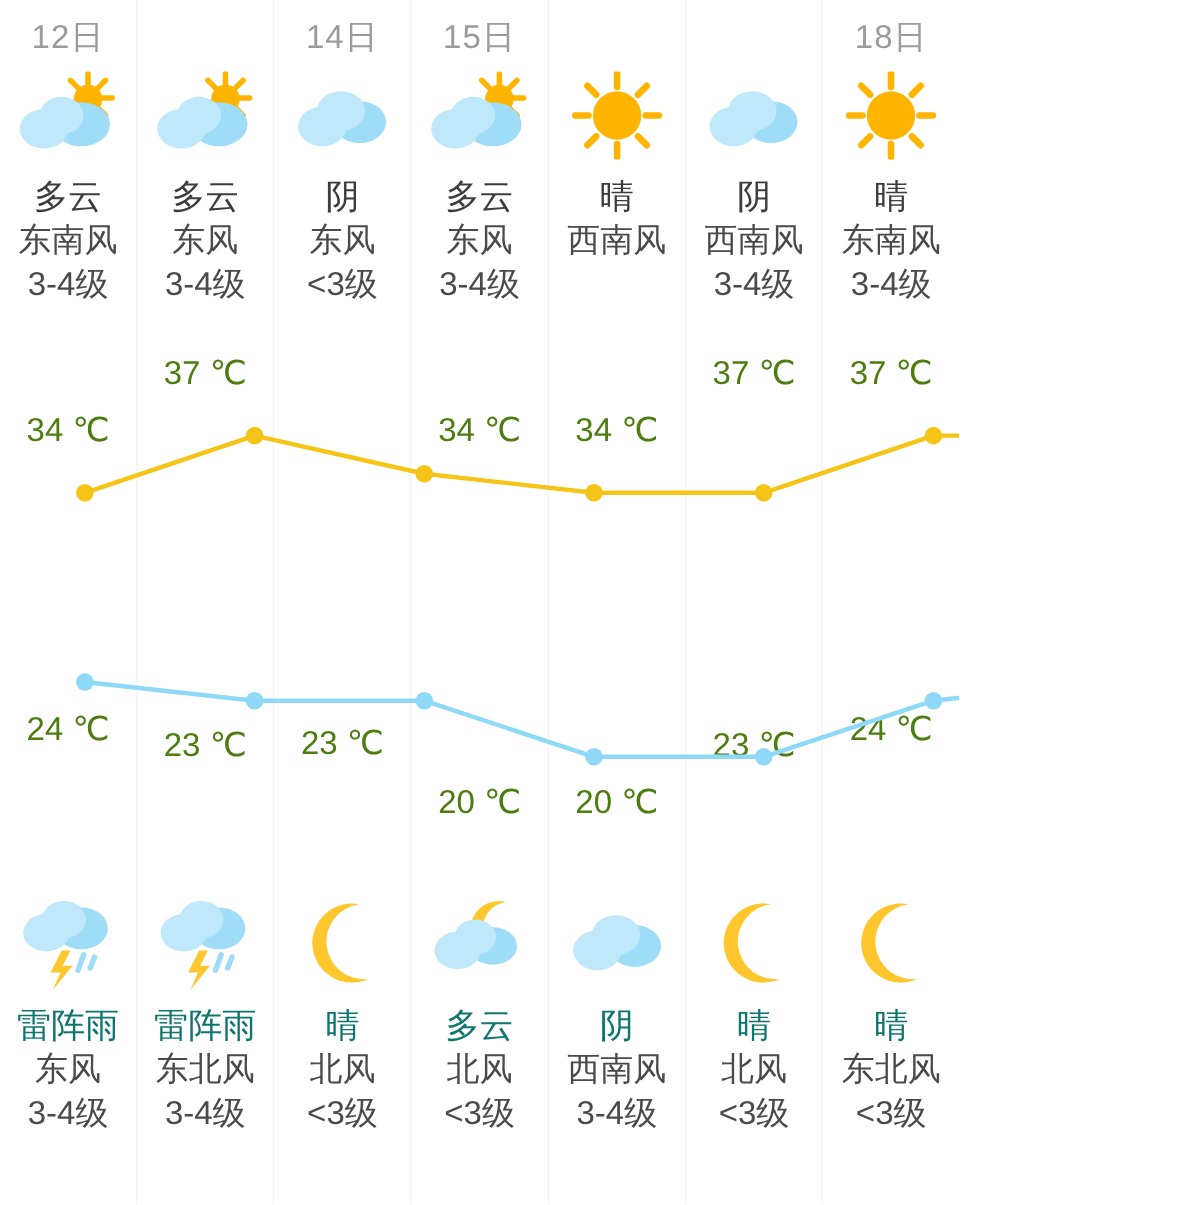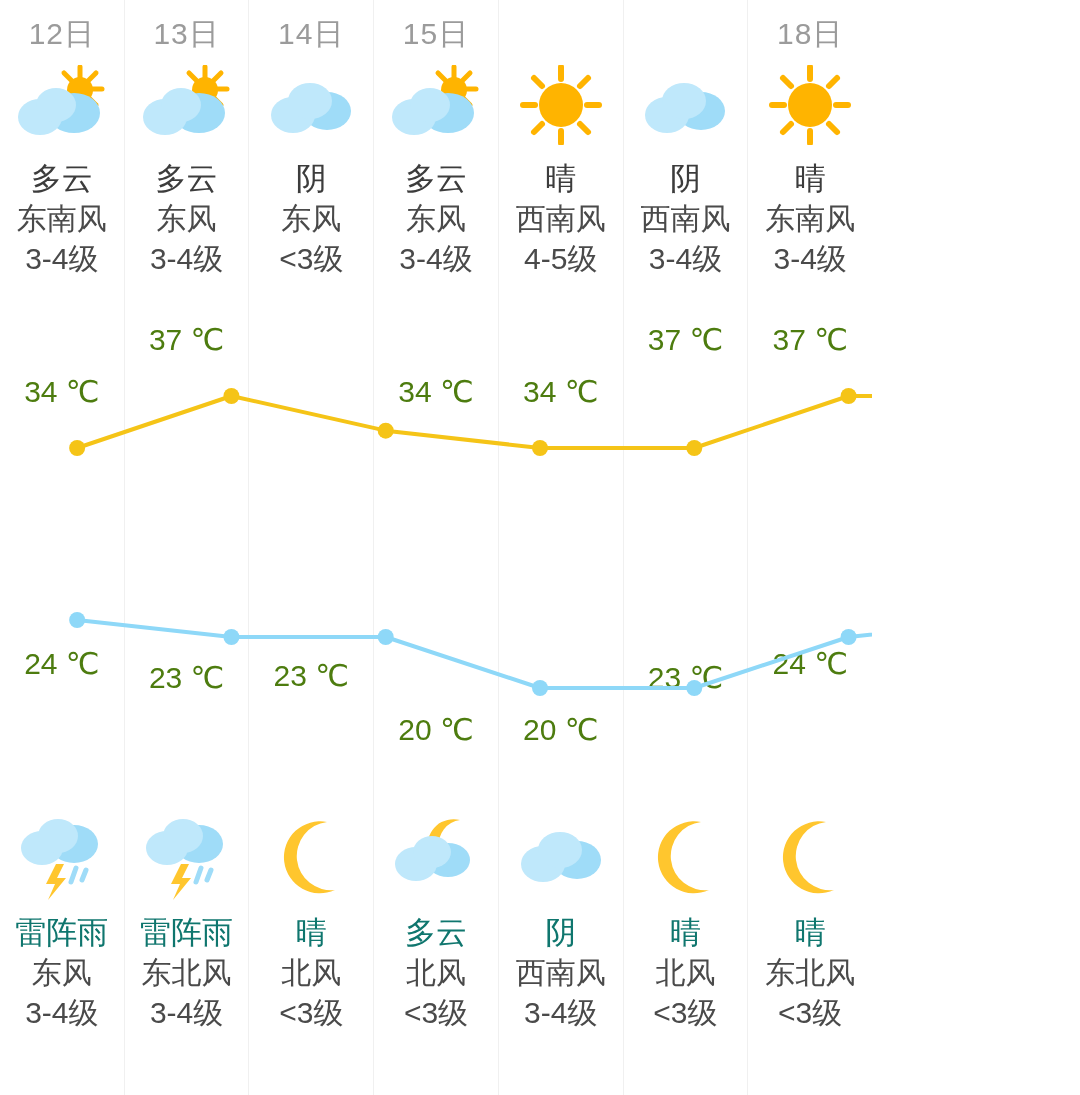--- a/index.html
+++ b/index.html
@@ -143,21 +143,20 @@
         </svg>
       </div>
       <div class="night-text">
         <div class="cond">雷阵雨</div>
         <div class="wind">东风</div>
         <div class="lvl">3-4级</div>
       </div>
     </div>
 
     <div class="col">
-      <div class="day-label">13日</div>
       <div class="icon-wrap">
         <svg width="92" height="80" viewBox="0 0 92 80" aria-hidden="true">
           <g stroke="#ffb400" stroke-width="5" stroke-linecap="round">
             <line x1="64" y1="2" x2="64" y2="13"></line>
             <line x1="86" y1="24" x2="75" y2="24"></line>
             <line x1="80" y1="8" x2="72" y2="16"></line>
             <line x1="48" y1="8" x2="56" y2="16"></line>
             <line x1="80" y1="40" x2="72" y2="32"></line>
           </g>
           <circle cx="64" cy="25" r="13" fill="#ffb400"></circle>
@@ -274,21 +273,20 @@
             <line x1="65" y1="59" x2="73" y2="67"></line>
             <line x1="73" y1="13" x2="65" y2="21"></line>
             <line x1="27" y1="59" x2="19" y2="67"></line>
           </g>
           <circle cx="46" cy="40" r="22" fill="#ffb400"></circle>
         </svg>
       </div>
       <div class="day-text">
         <div class="cond">晴</div>
         <div class="wind">西南风</div>
-        <div class="lvl">4-5级</div>
       </div>
 
       <div class="temp-label" style="top:374px">34 ℃</div>
       <div class="temp-label" style="top:712px">20 ℃</div>
 
       <div class="icon-wrap night">
         <svg width="92" height="90" viewBox="0 0 92 90" aria-hidden="true">
           <ellipse cx="62" cy="48" rx="24" ry="19" fill="#9fdcf8"></ellipse>
           <ellipse cx="28" cy="52" rx="22" ry="18" fill="#bfe8fb"></ellipse>
           <ellipse cx="45" cy="38" rx="22" ry="18" fill="#bfe8fb"></ellipse>

